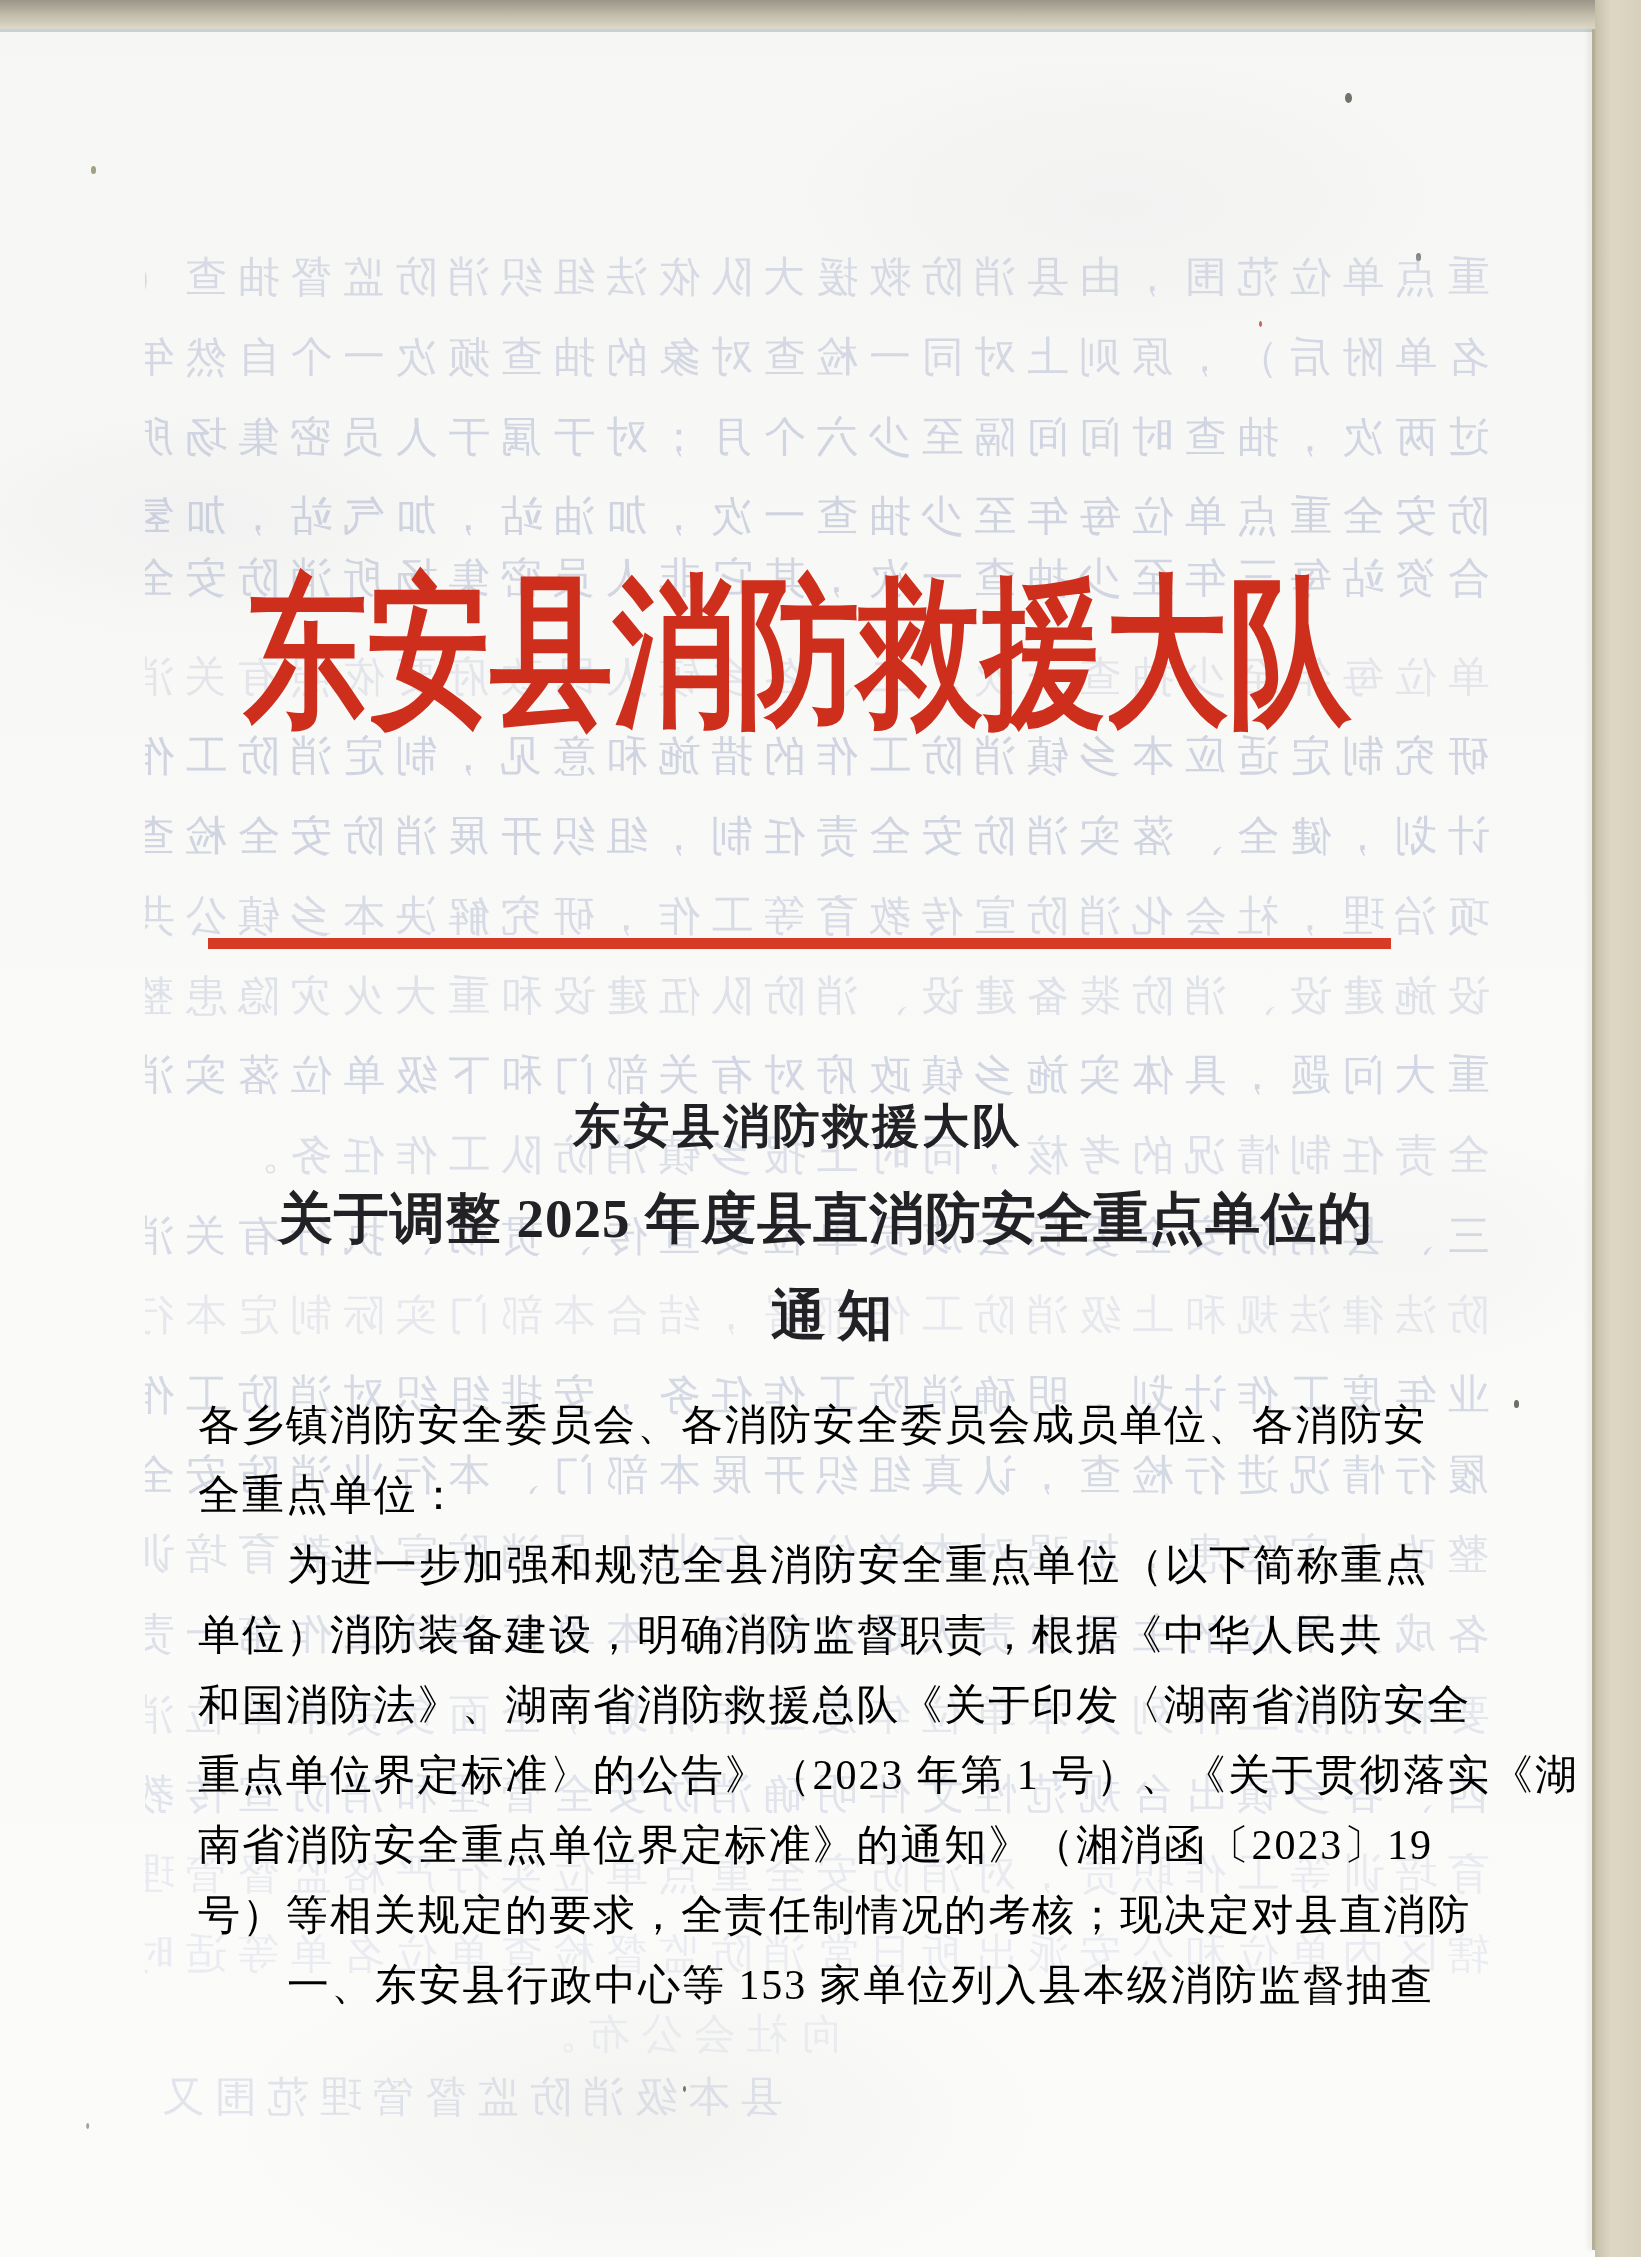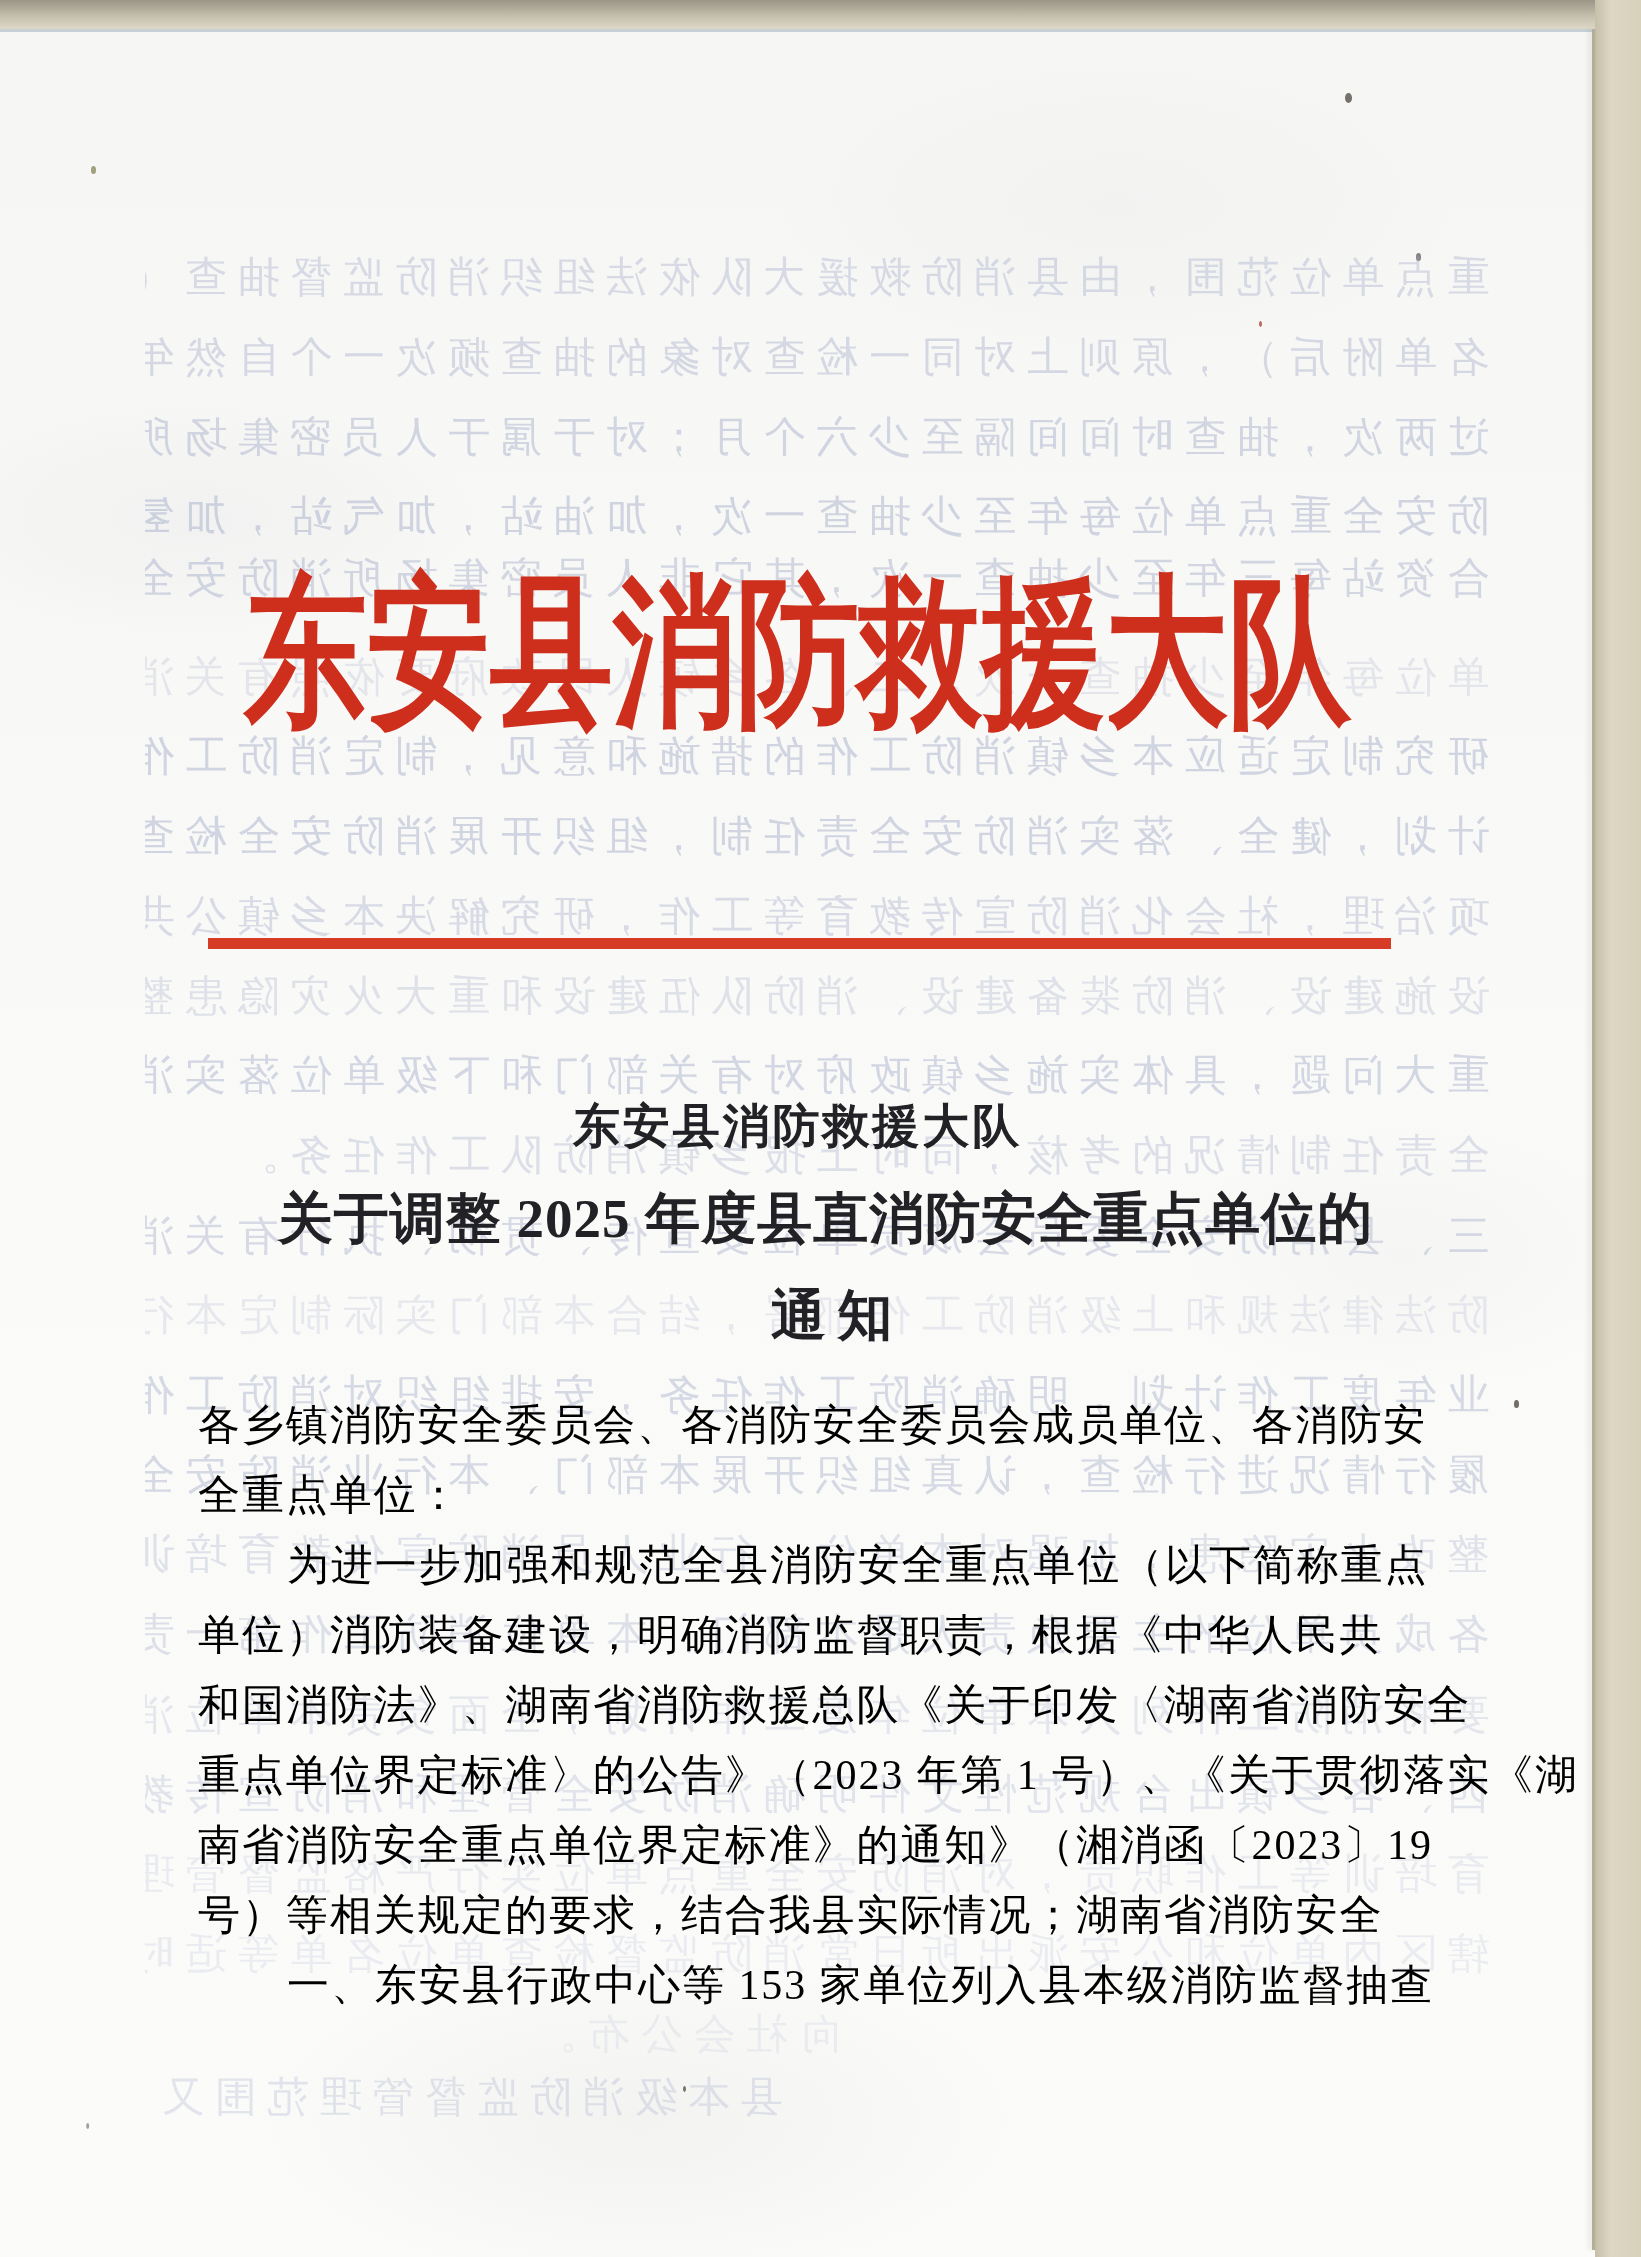--- a/index.html
+++ b/index.html
@@ -177,20 +177,20 @@
     <div class="doc-title line3">通知</div>
 
     <div class="body-block">
         <div class="body-line">各乡镇消防安全委员会、各消防安全委员会成员单位、各消防安</div>
         <div class="body-line">全重点单位：</div>
         <div class="body-line indent">为进一步加强和规范全县消防安全重点单位（以下简称重点</div>
         <div class="body-line">单位）消防装备建设，明确消防监督职责，根据《中华人民共</div>
         <div class="body-line">和国消防法》、湖南省消防救援总队《关于印发〈湖南省消防安全</div>
         <div class="body-line">重点单位界定标准〉的公告》（2023 年第 1 号）、《关于贯彻落实《湖</div>
         <div class="body-line">南省消防安全重点单位界定标准》的通知》（湘消函〔2023〕19</div>
-        <div class="body-line">号）等相关规定的要求，结合我县实际情况；湖南省消防安全</div>
+        <div class="body-line">号）等相关规定的要求，全责任制情况的考核；现决定对县直消防</div>
         <div class="body-line indent">一、东安县行政中心等 153 家单位列入县本级消防监督抽查</div>
       </div>
   </div>
 
   <div class="dust"></div>
 </div>
 
 
 </body></html>

